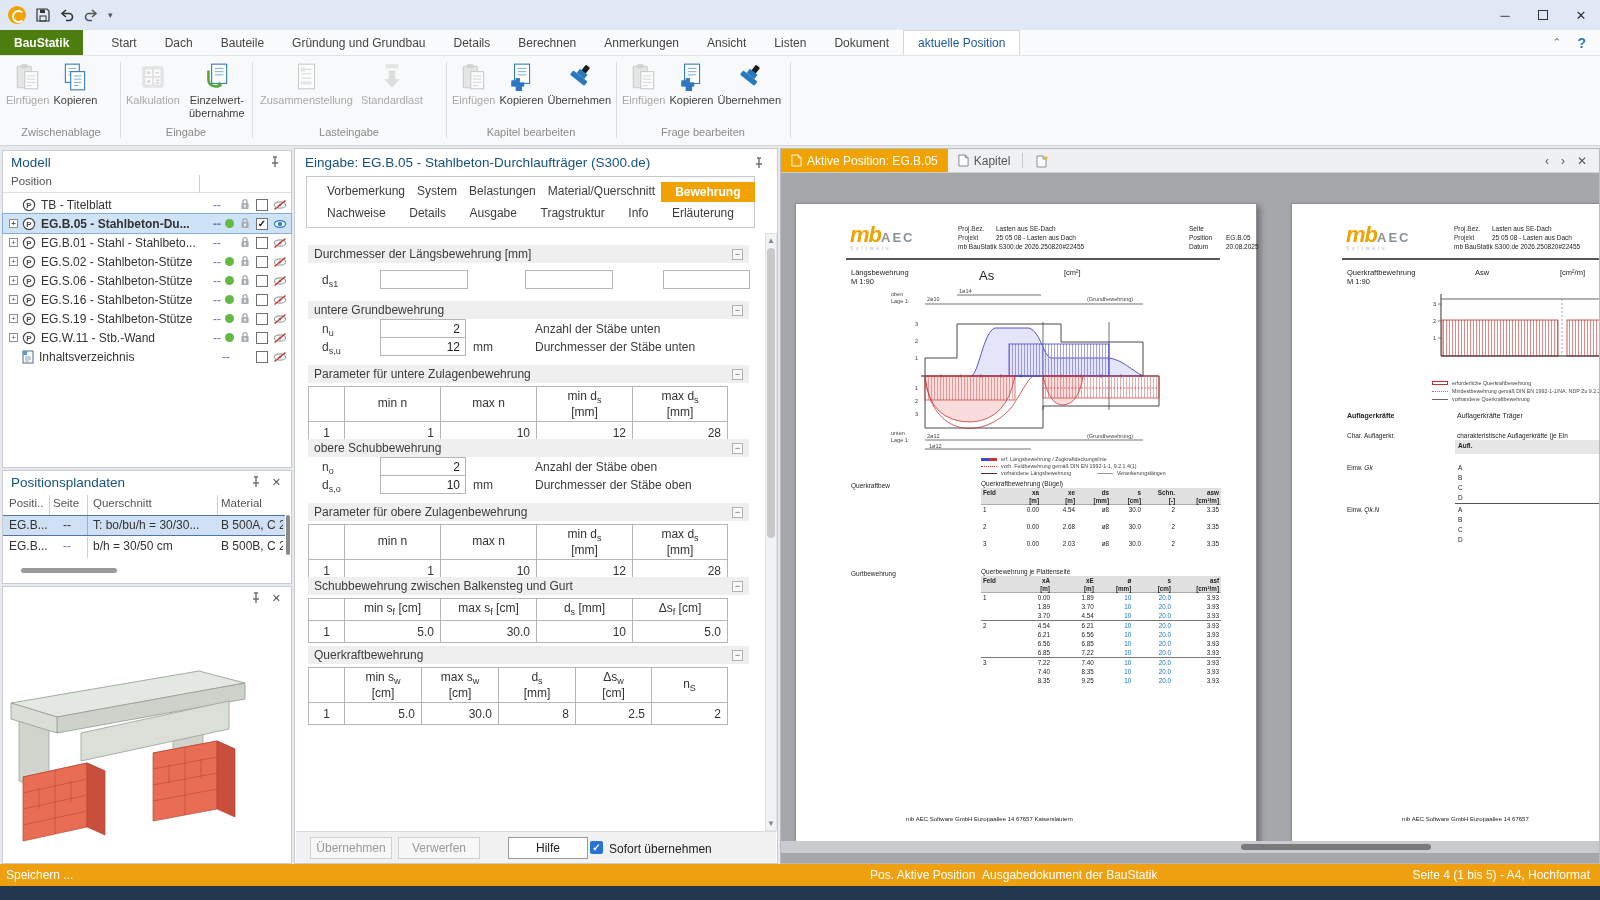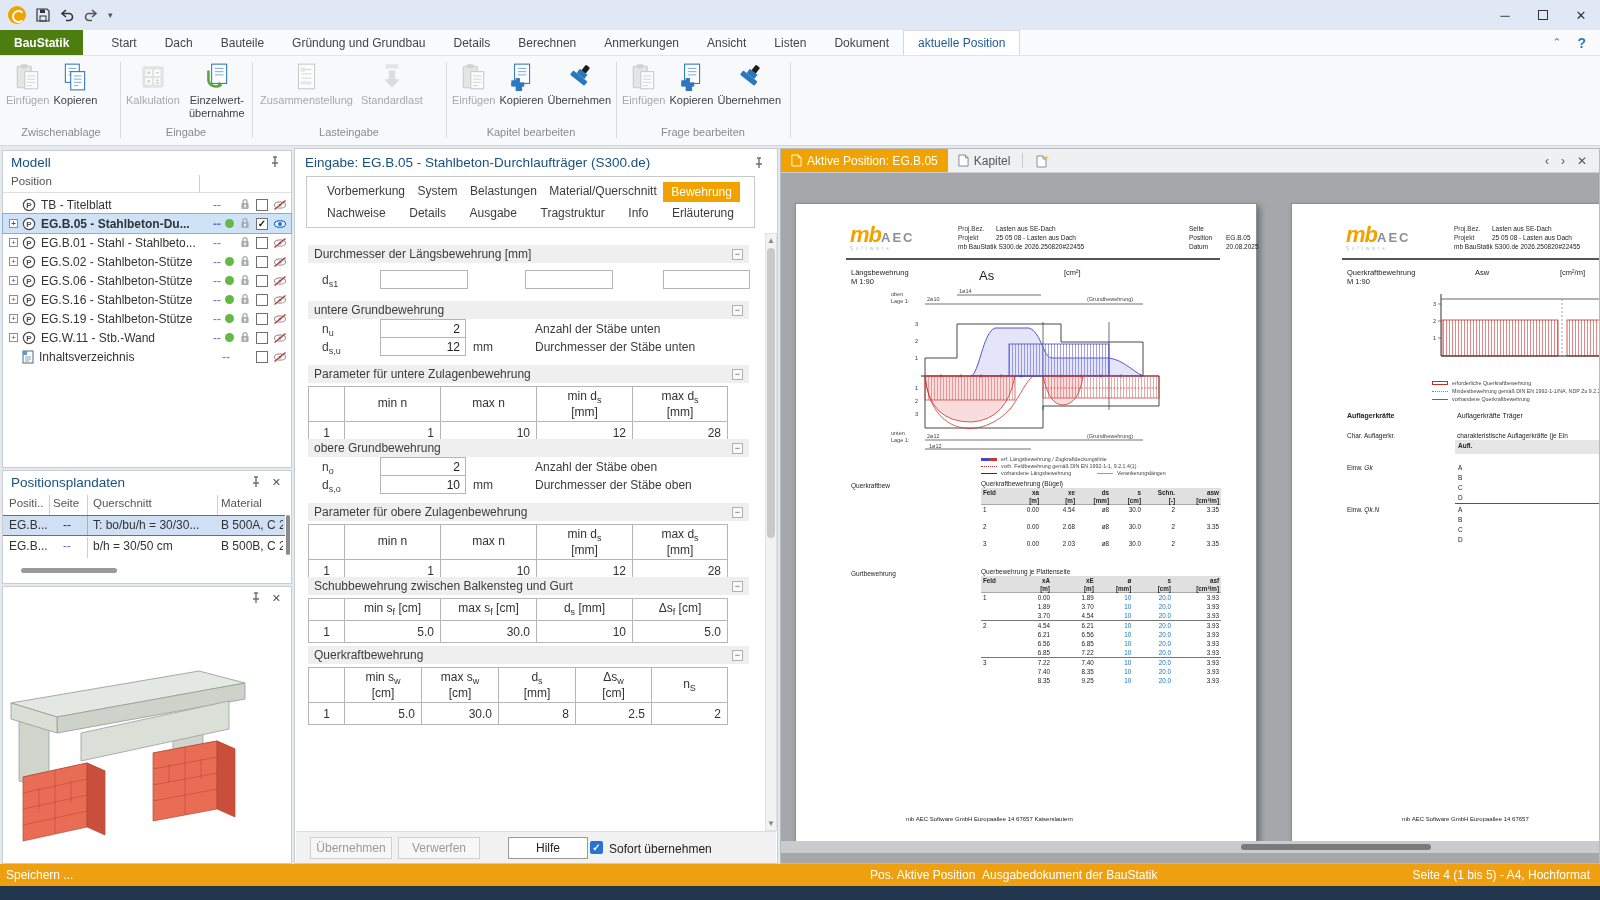--- a/index.html
+++ b/index.html
@@ -51,21 +51,21 @@
 
 .pp-hdr{position:absolute;left:0;top:24px;width:286px;height:20px;font-size:11.5px;color:#555}
 .pp-row{position:absolute;left:0;width:282px;height:21px;font-size:12px;color:#333}
 .pp-row.sel{background:#cfe0f5;border-top:1px solid #50759e;border-bottom:1px solid #50759e}
 .pp-c{position:absolute;top:2px;white-space:nowrap;overflow:hidden}
 .vline{position:absolute;top:0;width:1px;background:#cfcfcf;height:100%}
 
 .tabbox{position:absolute;left:11px;top:27px;width:449px;height:52px;border:1px solid #c8c8c8;background:#fff;padding:4px 14px;display:flex;flex-direction:column;justify-content:space-around}
 .tabrow{display:flex;justify-content:space-between;}
 .etab{font-size:12px;color:#3c3c3c;padding:2px 6px}
-.etab.active{background:#f0a300;color:#fff;font-weight:normal;padding:3px 8px}
+.etab.active{background:#f0a300;color:#fff;font-weight:bold;padding:3px 14px}
 .sec{position:absolute;left:13px;width:441px;height:20px;background:#efefef;font-size:12px;color:#3c3c3c;display:flex;align-items:center;padding:0 6px;border-bottom:2px solid #fff}
 .seccol{margin-left:auto;width:11px;height:11px;border:1px solid #b0b0b0;background:#fafafa;font-size:9px;line-height:9px;text-align:center;color:#555}
 .frow{position:absolute;font-size:12px;color:#3c3c3c}
 .finput{position:absolute;height:19px;border:1px solid #b5b5b5;background:#fff;font-size:12px;text-align:right;padding:2px 5px;color:#222}
 sub{font-size:9px}
 table.ftab{position:absolute;border-collapse:collapse;table-layout:fixed;background:#fff;font-size:12px;color:#333}
 table.ftab th,table.ftab td{border:1px solid #b5b5b5;font-weight:normal;padding:2px 6px;height:22px}
 table.ftab th{text-align:center;padding:2px 16px}
 table.ftab td{text-align:right}
 table.ftab td.c0{text-align:center}
@@ -699,21 +699,21 @@
       <td class="c0">1</td>
       <td>1</td>
       <td>10</td>
       <td>12</td>
       <td>28</td>
     </tr>
   </tbody>
     </table>
 
   <div class="sec" style="top:290px">
-    <span>obere Grundbewehrung</span>
+    <span>obere Schubbewehrung</span>
       <span class="seccol">−</span>
   </div>
   <div class="frow" style="left:27px;top:311px"><span>n</span><sub>o</sub></div>
   <div class="finput" style="left:85px;top:308px;width:86px">2</div>
   <div class="frow" style="left:240px;top:311px">Anzahl der Stäbe oben</div>
   <div class="frow" style="left:27px;top:329px"><span>d</span><sub>s,o</sub></div>
   <div class="finput" style="left:85px;top:326px;width:86px">10</div>
   <div class="frow unitline" style="left:178px;top:329px">mm</div>
   <div class="frow" style="left:240px;top:329px">Durchmesser der Stäbe oben</div>
 

